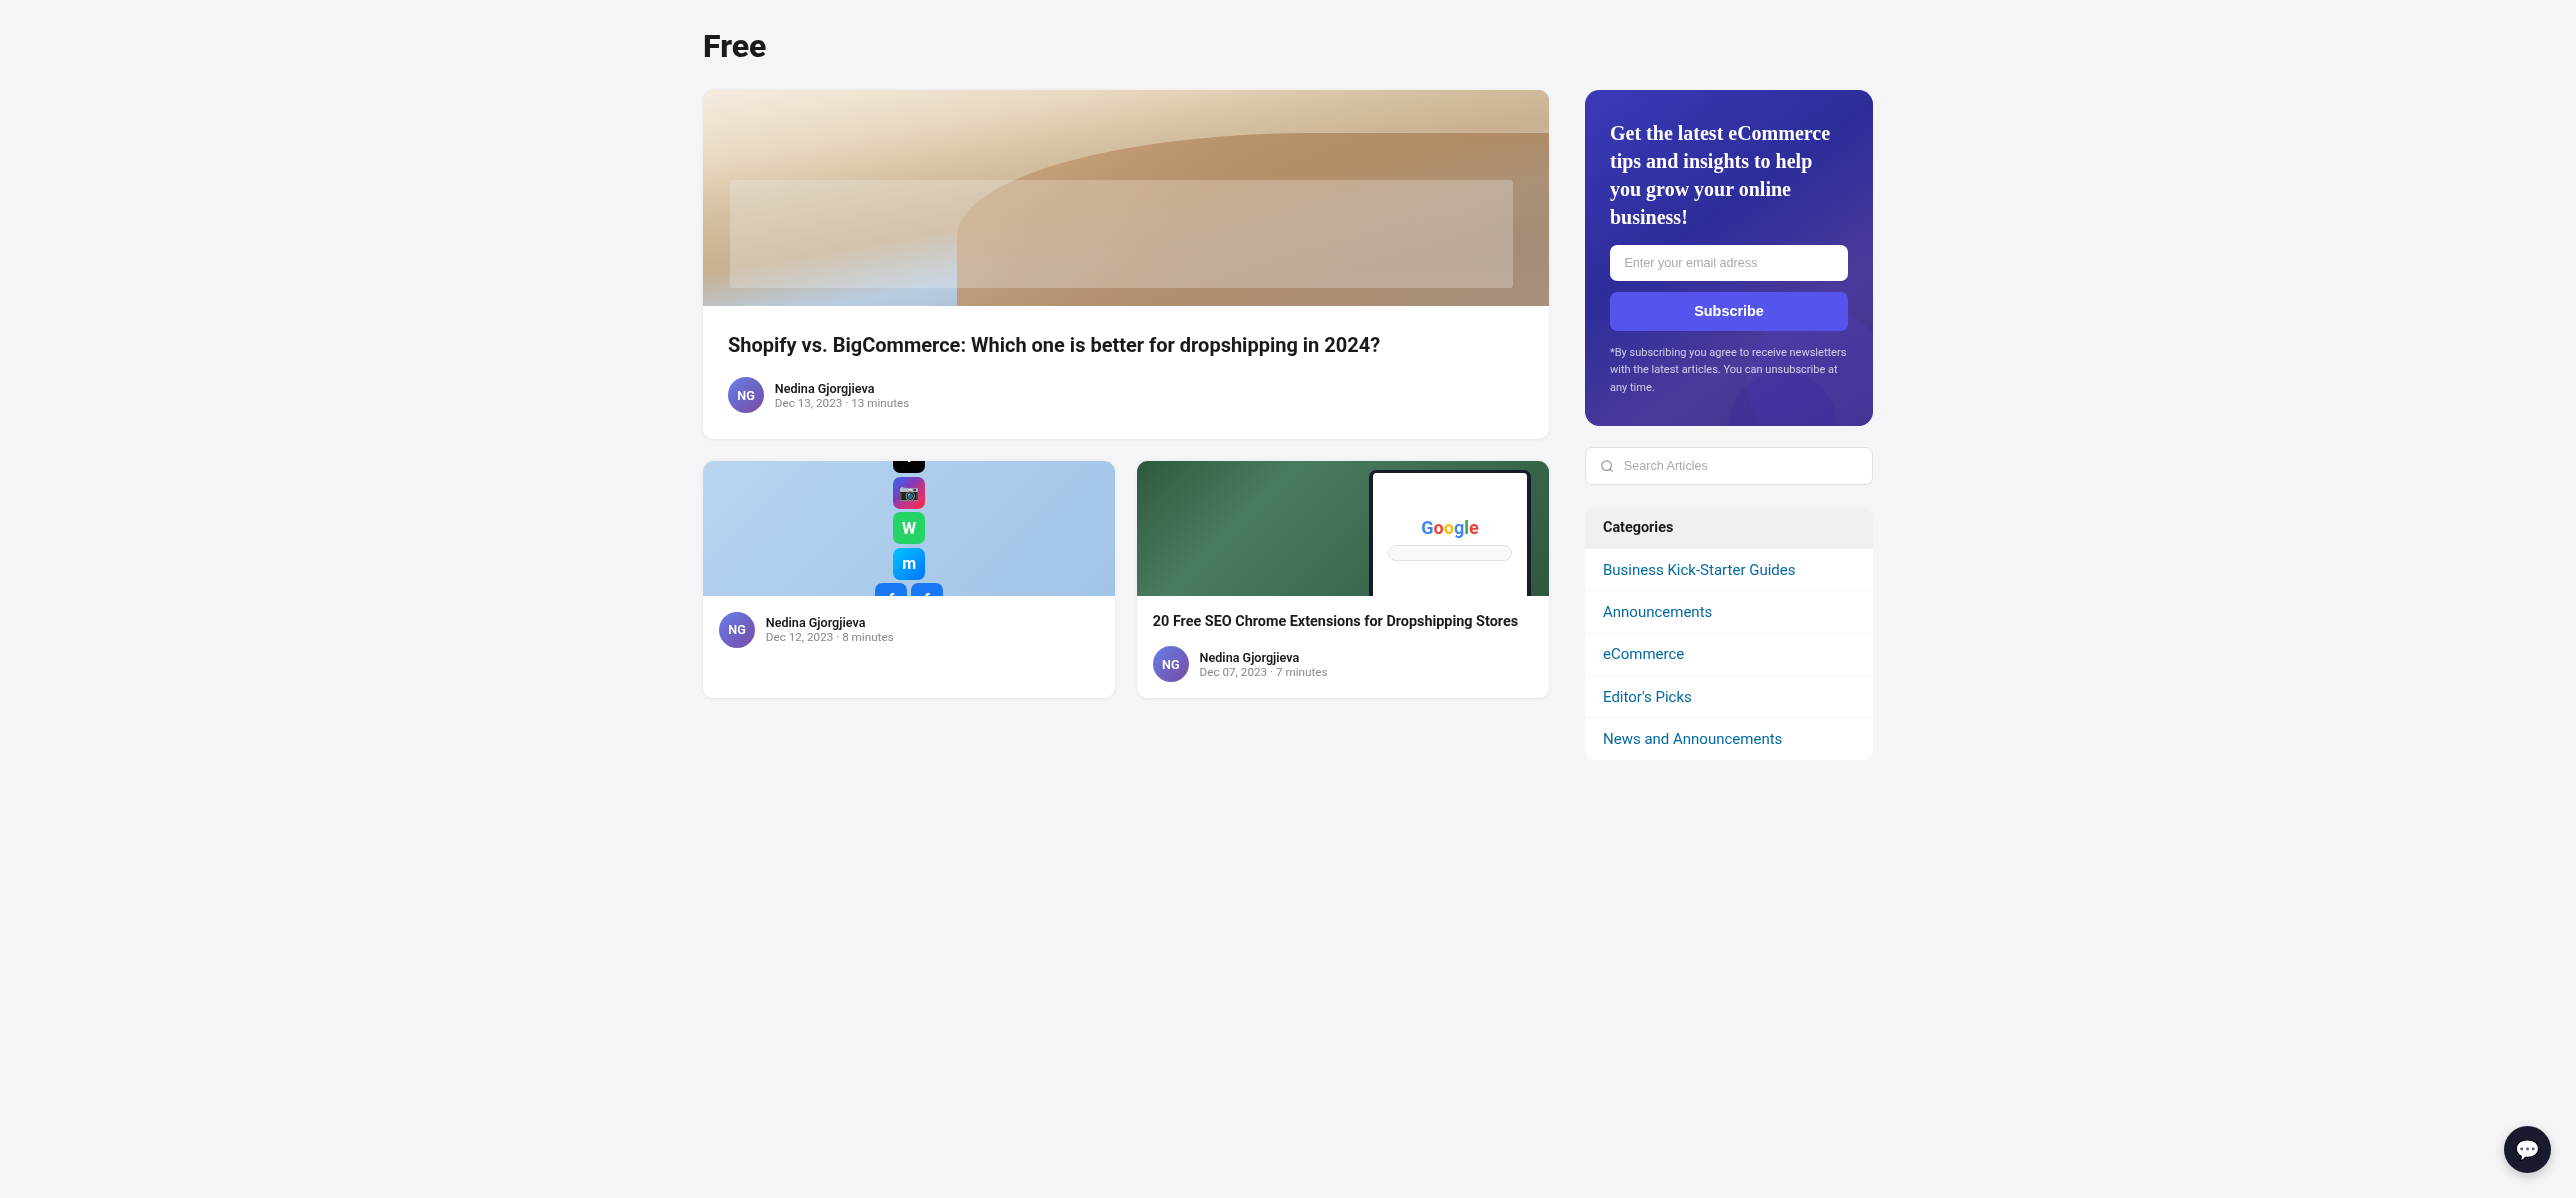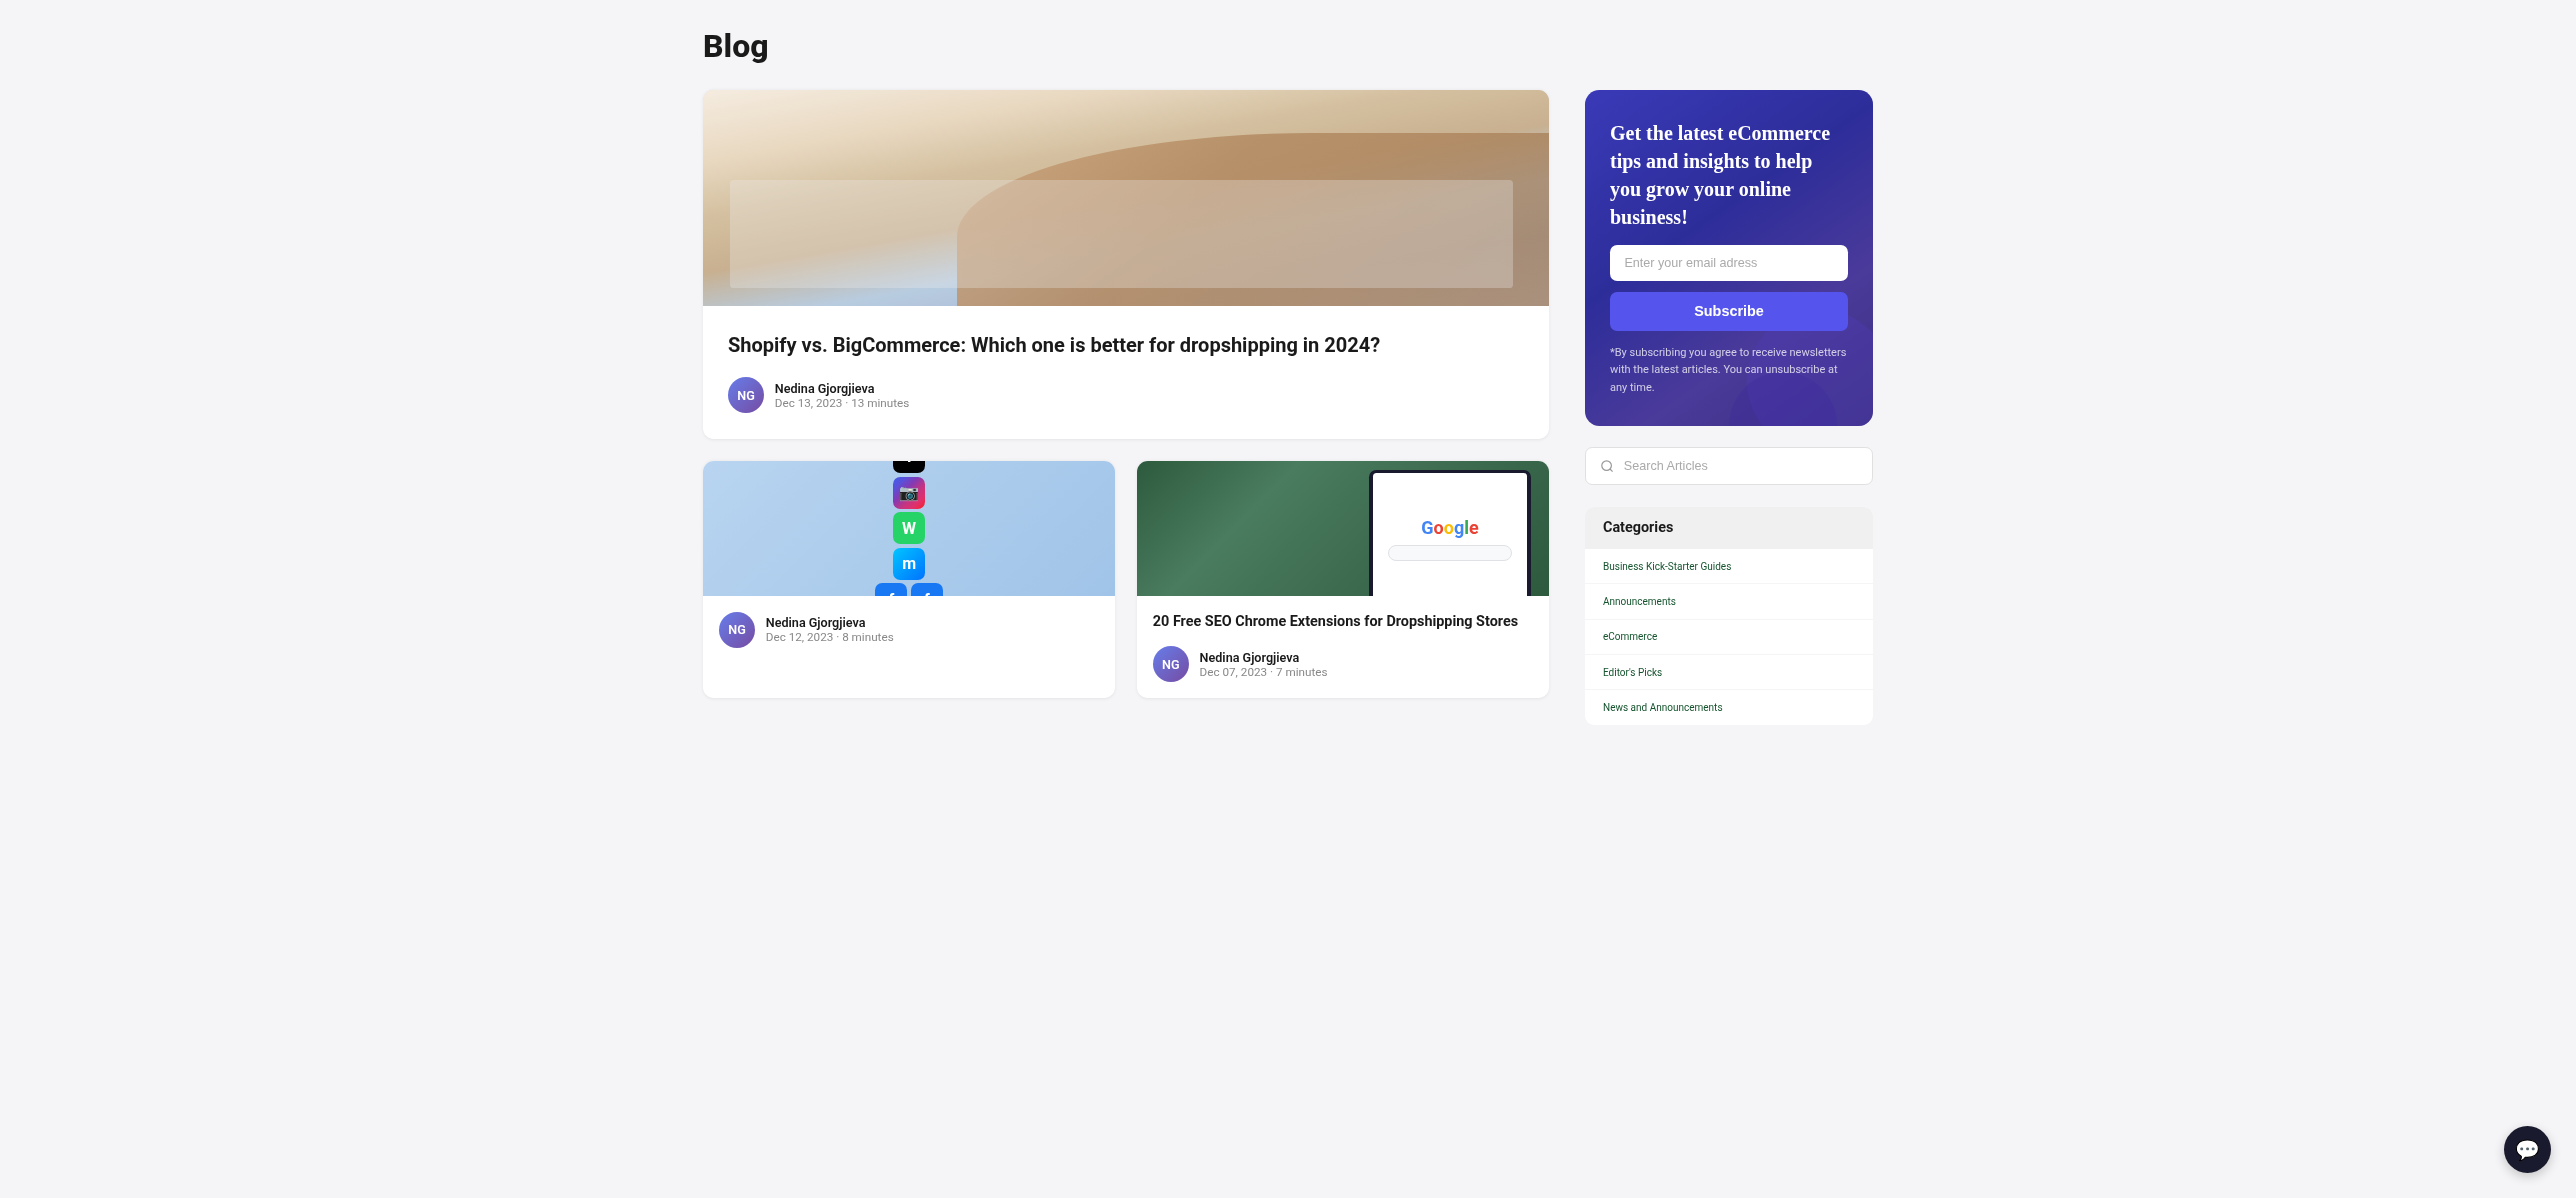--- a/index.html
+++ b/index.html
@@ -358,22 +358,22 @@
     .categories-header {
       background: #f0f0f0;
       padding: 12.6px 18px;
       font-size: 14.4px;
       font-weight: 700;
       color: #1a1a1a;
     }
 
     .category-item {
       padding: 11.7px 18px;
-      font-size: 10px;
-      color: #14532d;
+      font-size: 15px;
+      color: #0369a1;
       border-bottom: 0.9px solid #f5f5f5;
       cursor: pointer;
     }
 
     .category-item:last-child {
       border-bottom: none;
     }
 
     
     .chat-button {
@@ -425,21 +425,21 @@
       height: 50%;
       background: rgba(240,240,240,0.3);
       border-radius: 3.6px;
     }
   </style>
 </head>
 <body>
 
 <div class="page-container">
 
-  <h1 class="page-title">Blog</h1>
+  <h1 class="page-title">Free</h1>
 
   <div class="content-layout">
 
     <div class="main-content">
 
       <div class="featured-card">
         <div class="card-image">
           <div class="keyboard-visual">
             <div class="bg-layer"></div>
             <div class="hand-overlay"></div>

